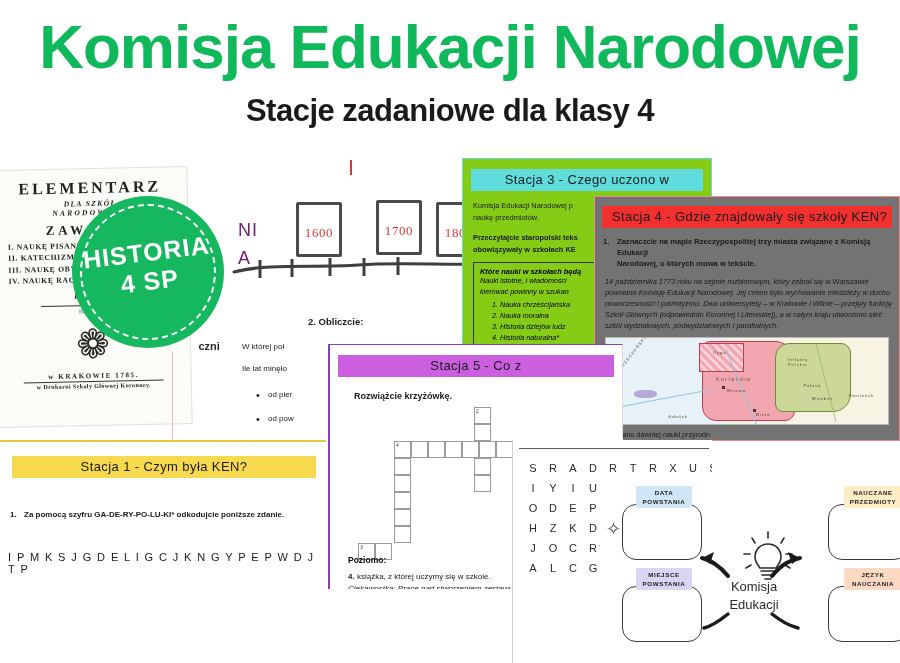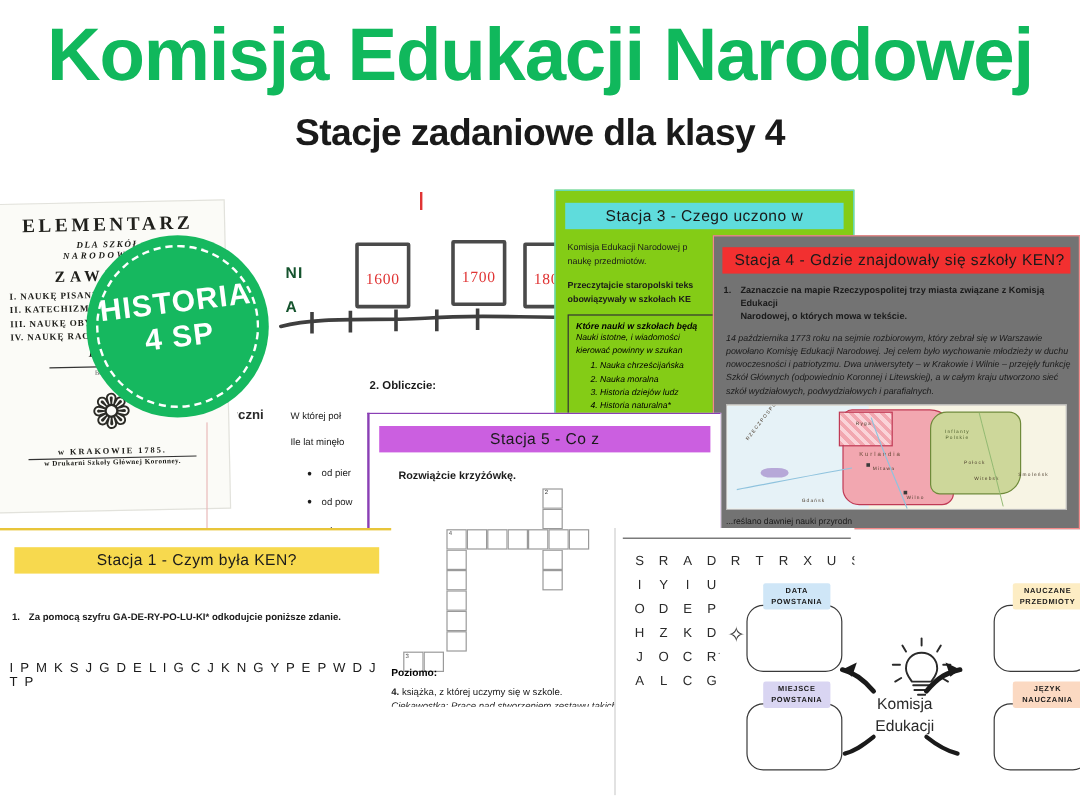--- a/index.html
+++ b/index.html
@@ -122,22 +122,22 @@
   
   #timeline-sheet {
     left: 198px; top: 152px; width: 310px; height: 300px;
     background: #ffffff; border: none;
   }
   .red-tick {
     position: absolute; left: 152px; top: 8px;
     width: 2px; height: 15px; background: #e03434;
   }
   .tl-hidden-blue {
-    position: absolute; font-size: 13px; font-weight: 700;
-    color: #14532d; letter-spacing: 1px;
+    position: absolute; font-size: 18px; font-weight: 400;
+    color: #701a75; letter-spacing: 1px;
   }
   .year-box {
     position: absolute; width: 46px; height: 55px;
     border: 3px solid #4a4a4a; border-radius: 2px;
     background: #fff;
   }
   .year-box span {
     display: block; text-align: center; margin-top: 20px;
     font-family: "Liberation Serif", serif;
     font-size: 13px; color: #e03434; letter-spacing: 0.6px;
@@ -200,21 +200,21 @@
   .m-sea   { position:absolute; left:0; top:0; width:44%; height:100%; background:#e3f1f6; }
   .m-land  { position:absolute; left:0; top:0; width:100%; height:100%; background:#f7f4e4; }
   .m-pink  { position:absolute; background:#f2a7b0; border:1px solid #c03a55; }
   .m-green { position:absolute; background:#cdd79a; border:1px solid #6f8a3a; }
   .m-blue-l{ position:absolute; background:#7fb8d8; }
   .m-txt   { position:absolute; font-size:4px; color:#4a3b2b; letter-spacing:1px; }
   .m-city  { position:absolute; width:3px; height:3px; background:#3a3a3a; }
 
   
   #stacja5 {
-    left: 306px; top: 344px; width: 295px; height: 245px;
+    left: 328px; top: 344px; width: 295px; height: 245px;
     border-left: 2.5px solid #8a3fb5;
     border-top: 1.5px solid #8a3fb5;
     border-right: 1.5px solid #e5d5ee;
     background: #fff;
   }
   #stacja5 .bar-wrap { margin: 10px 8px 0 8px; }
   .s5-h { font-size: 9px; font-weight: 700; margin: 14px 0 0 24px; color: #1a1a1a; }
   .cw { position: absolute; }
   .cw-cell {
     position: absolute; width: 17px; height: 17px;

